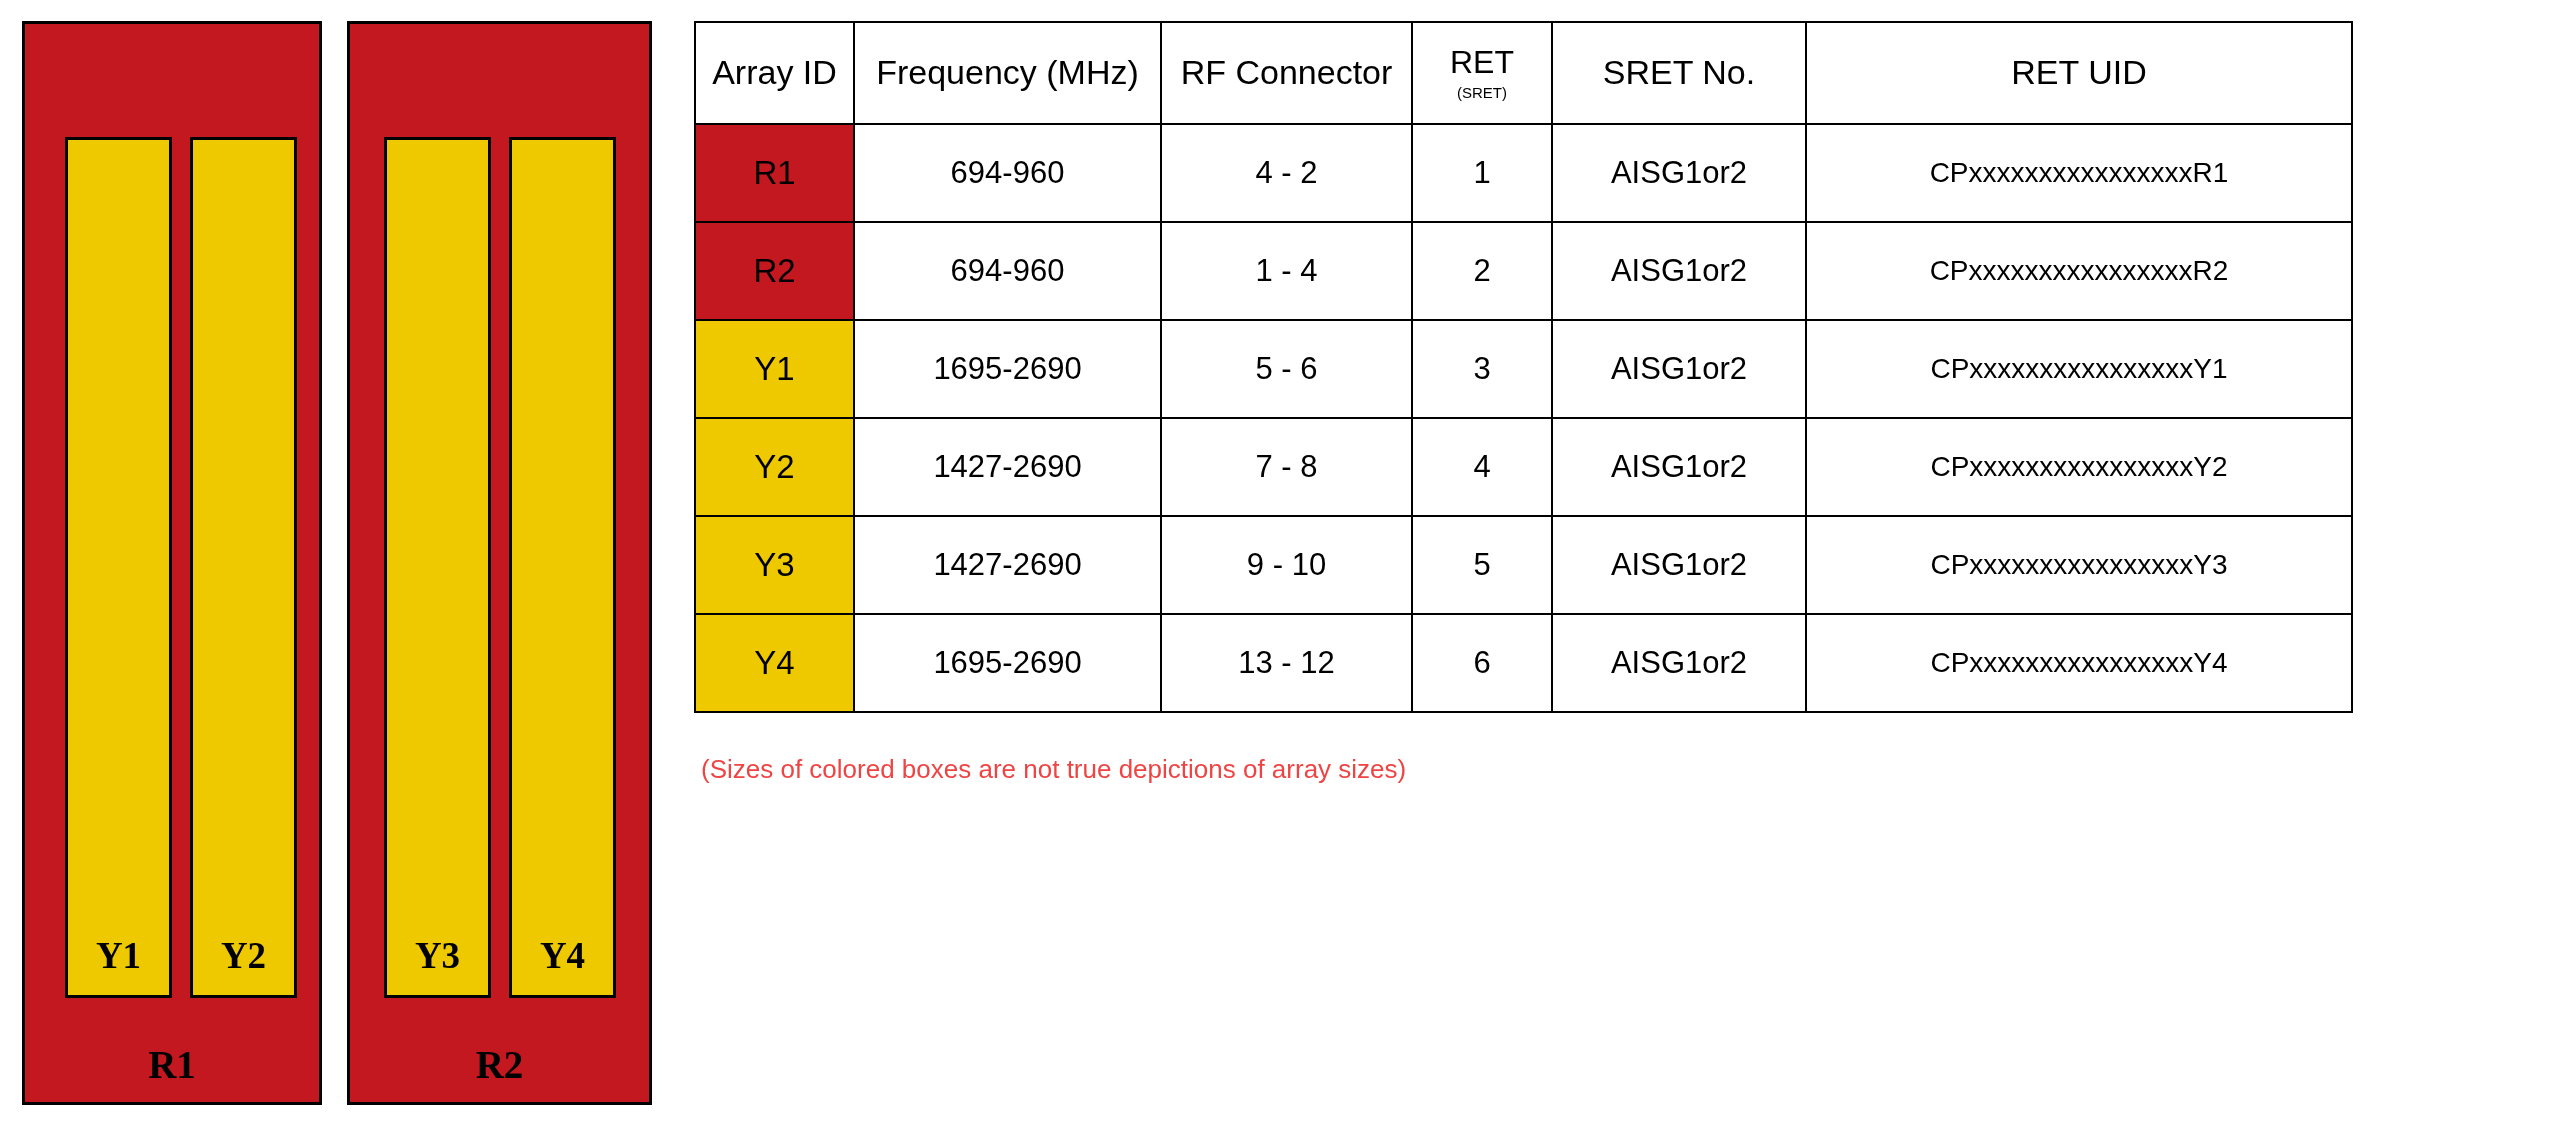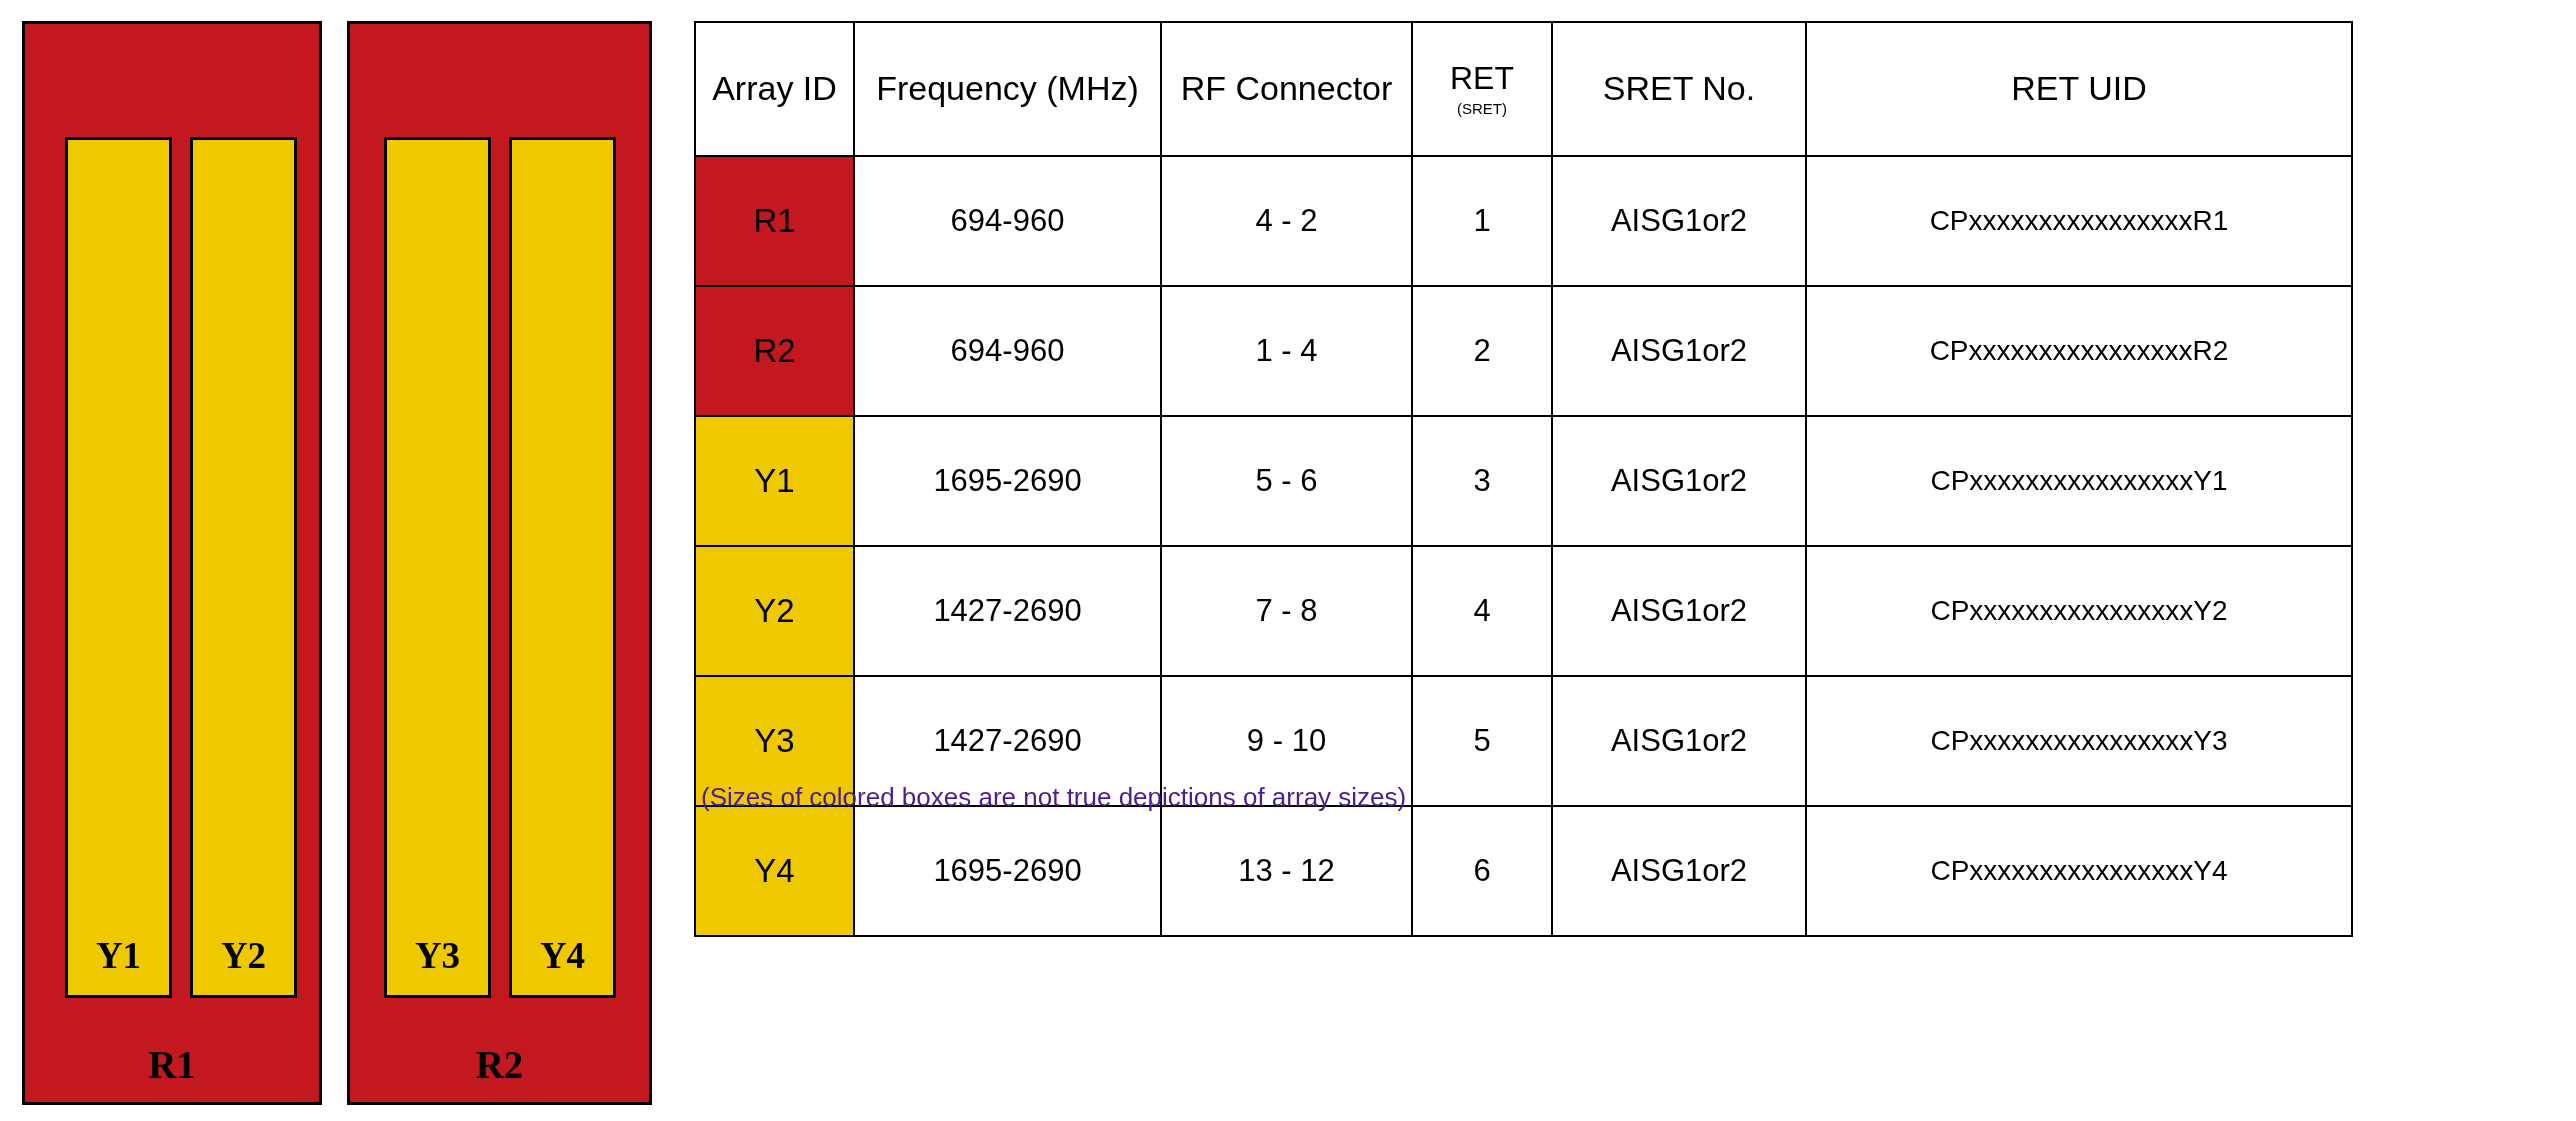--- a/index.html
+++ b/index.html
@@ -79,21 +79,21 @@
     width: 1658px;
   }
   table#ret-table {
     border-collapse: collapse;
     table-layout: fixed;
     width: 1658px;
     background: #ffffff;
   }
   table#ret-table td, table#ret-table th {
     border: 2.2px solid #000000;
-    padding: 16px;
+    padding: 0;
     text-align: center;
     vertical-align: middle;
     color: #000000;
     font-weight: normal;
   }
   thead th {
     height: 100px;
     font-size: 34px;
     line-height: 1.05;
   }
@@ -126,23 +126,22 @@
   col.c-ret  { width: 140px; }
   col.c-aisg { width: 254px; }
   col.c-uid  { width: 546px; }
 
   
   #diagram-caption {
     position: absolute;
     left: 701px;
     top: 754px;
     font-size: 26px;
-    color: #4c1d95;
+    color: #ef4444;
     white-space: nowrap;
-    margin-top: 28px;
   }
 </style>
 </head>
 <body>
 
 <div id="antenna-diagram">
 
   <div class="panel" id="panel-r1">
     <div class="array-strip" id="array-y1">
       <span class="array-label">Y1</span>

